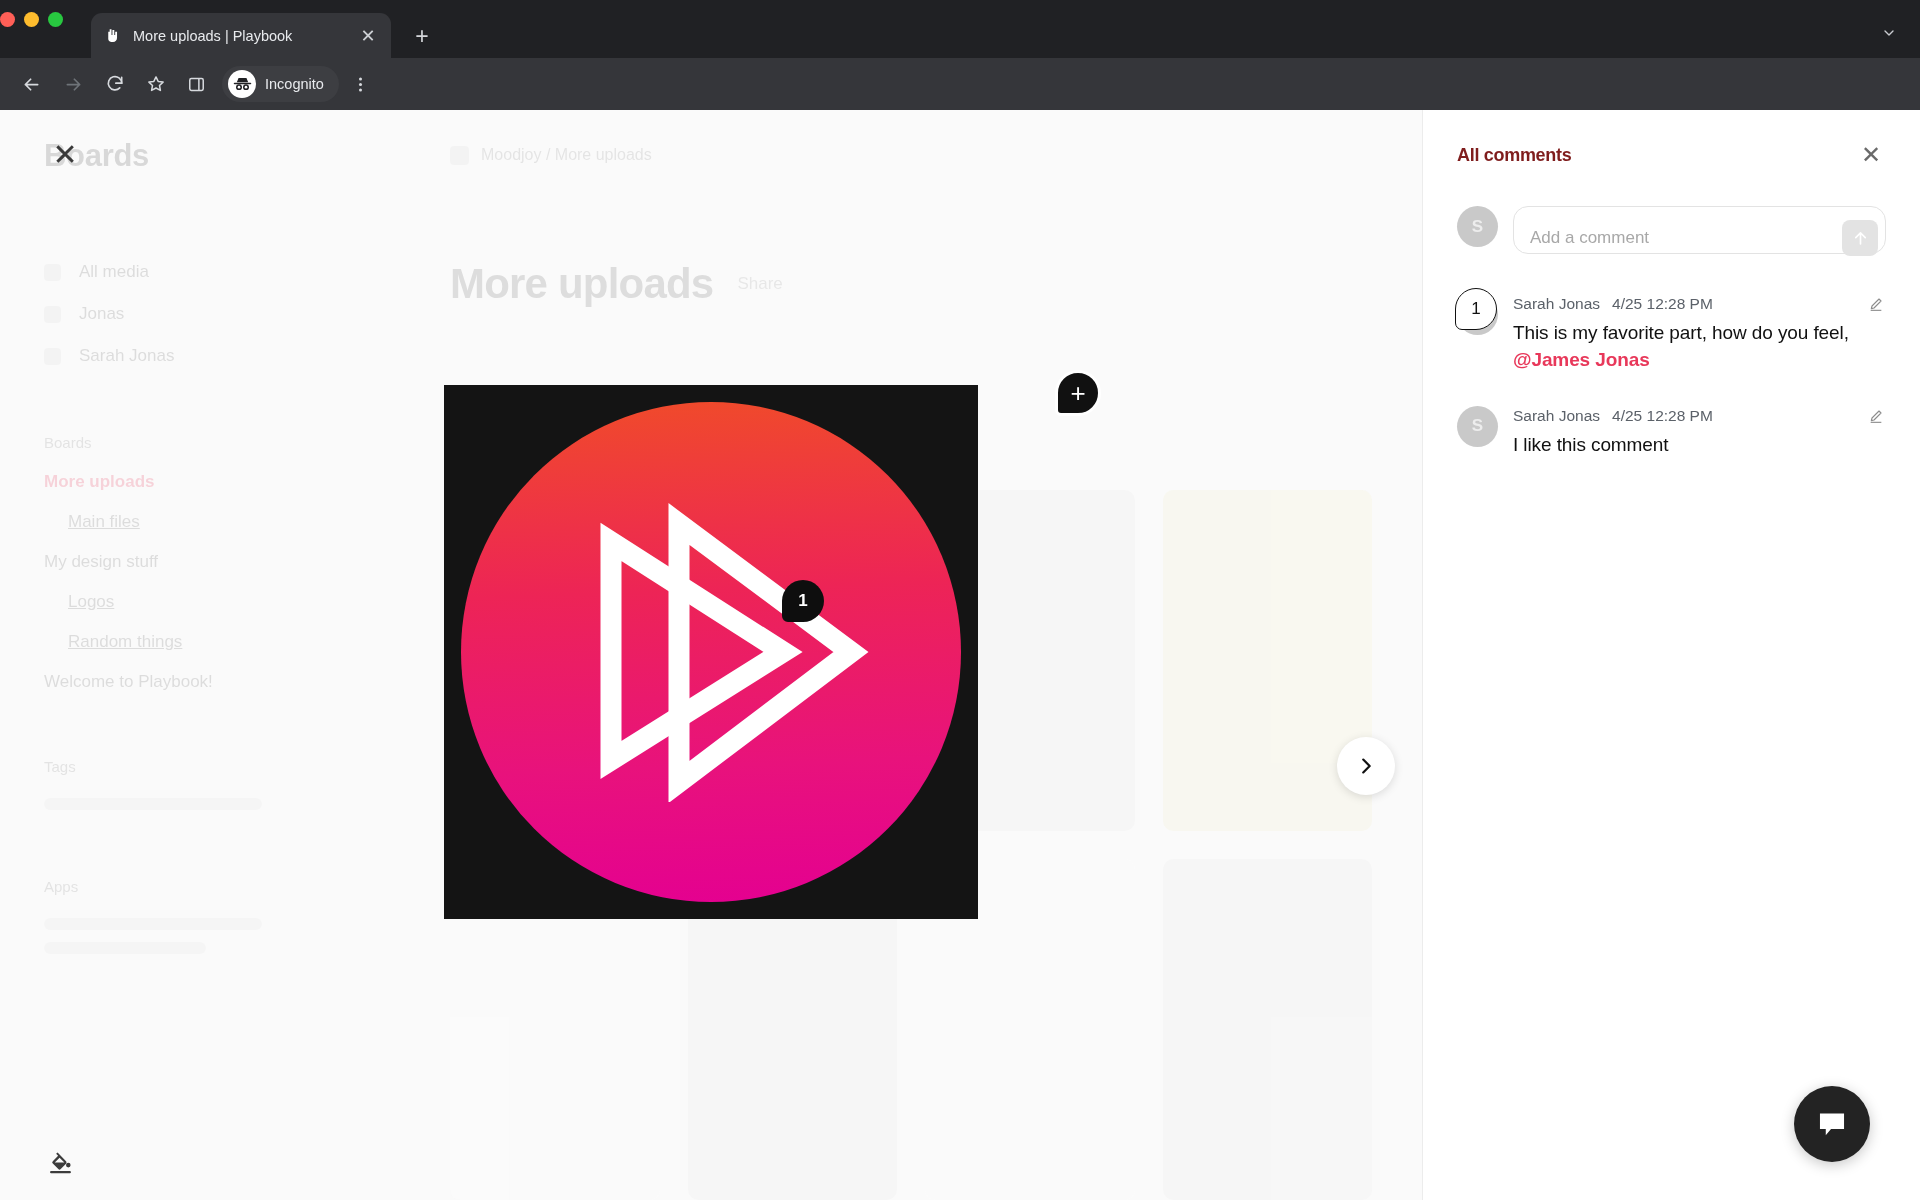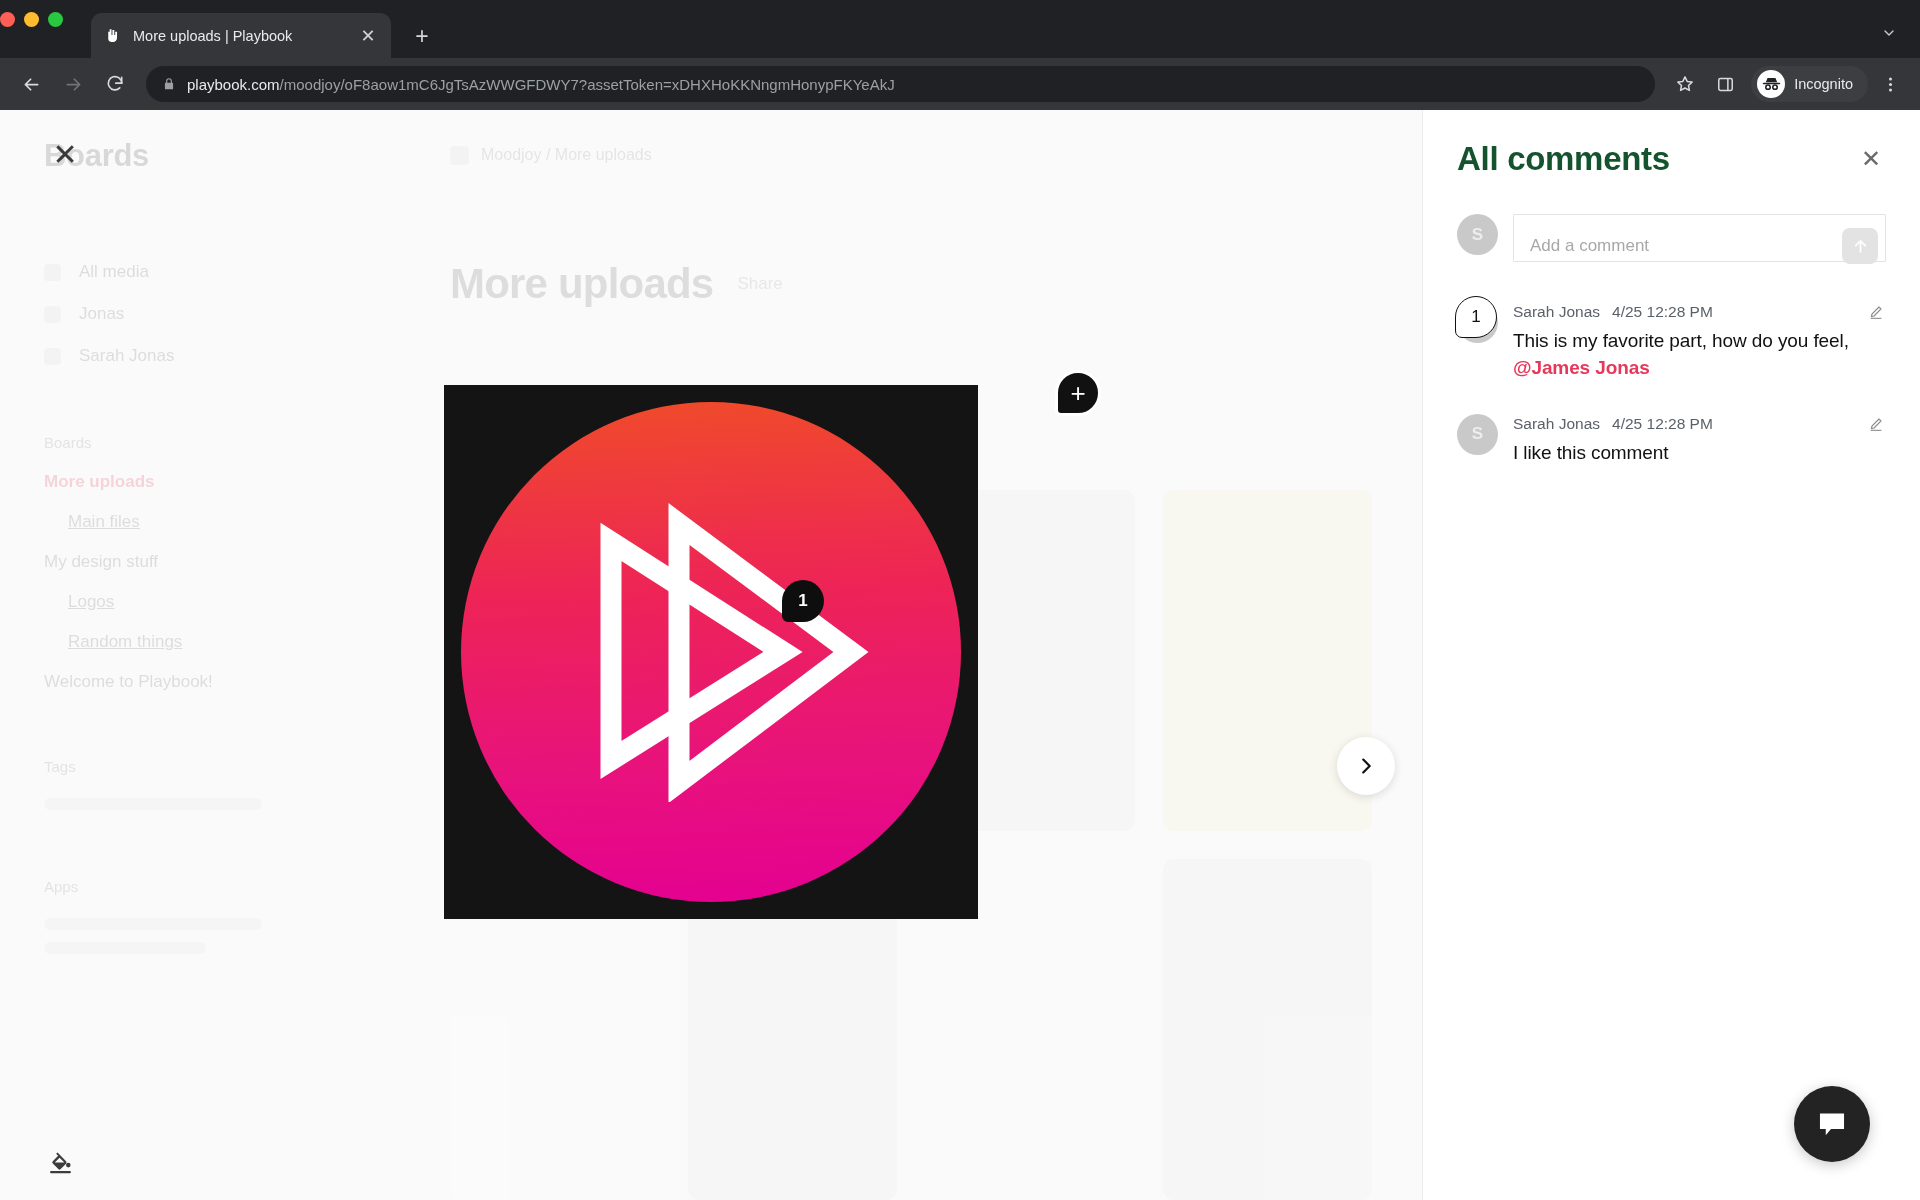--- a/index.html
+++ b/index.html
@@ -217,31 +217,31 @@
   
   .panel {
     position:absolute; right:0; top:0; width:498px; height:1090px;
     background:#ffffff; border-left:1px solid #ececec; z-index:15;
     padding: 30px 34px;
   }
   .panel-head {
     display:flex; align-items:center; justify-content:space-between;
     margin-bottom:36px;
   }
-  .panel-title { font-size:33px; font-weight:700; color:#14532d; letter-spacing:-0.3px; }
+  .panel-title { font-size:18px; font-weight:700; color:#7f1d1d; letter-spacing:-0.3px; }
   .panel-close { width:30px; height:30px; display:flex; align-items:center; justify-content:center; color:#6a6a6a; font-size:24px; font-weight:300; }
 
   .composer { display:flex; align-items:flex-start; gap:15px; margin-bottom:40px; }
   .avatar {
     width:41px; height:41px; border-radius:50%; background:#c9c9c9;
     color:#ededed; font-size:17px; font-weight:600;
     display:flex; align-items:center; justify-content:center; flex:0 0 41px;
   }
   .composer-box {
-    flex:1; height:48px; border:1px solid #e3e3e3; border-radius:1px;
+    flex:1; height:48px; border:1px solid #e3e3e3; border-radius:15px;
     background:#fff; display:flex; align-items:center; padding: 16px 7px 0 16px;
   }
   .composer-input {
     flex:1; border:0; outline:0; background:transparent;
     font-family:"Liberation Sans", sans-serif; font-size:17px; color:#222;
   }
   .composer-input::placeholder { color:#a8a8a8; }
   .send-btn {
     width:36px; height:36px; border-radius:8px; background:#e3e3e3;
     display:flex; align-items:center; justify-content:center; flex:0 0 36px;
@@ -308,28 +308,20 @@
         <path d="M5 12h14M13 6l6 6-6 6" stroke-linecap="round" stroke-linejoin="round"></path>
       </svg>
     </div>
     <div class="nav-btn">
       <svg width="20" height="20" viewBox="0 0 24 24" fill="none" stroke="currentColor" stroke-width="2">
         <path d="M20 11a8 8 0 10-2.3 5.7" stroke-linecap="round"></path>
         <path d="M20 4v7h-7" stroke-linecap="round" stroke-linejoin="round"></path>
       </svg>
     </div>
 
-    <div class="omnibox">
-      <span style="display:flex;">
-        <svg width="14" height="14" viewBox="0 0 24 24" fill="#9aa0a6">
-          <path d="M12 2a5 5 0 00-5 5v3H6a1 1 0 00-1 1v9a1 1 0 001 1h12a1 1 0 001-1v-9a1 1 0 00-1-1h-1V7a5 5 0 00-5-5zm0 2a3 3 0 013 3v3H9V7a3 3 0 013-3z"></path>
-        </svg>
-      </span>
-      <span class="omnibox-url"><span class="host">playbook.com</span><span>/moodjoy/oF8aow1mC6JgTsAzWWGFDWY7?assetToken=xDHXHoKKNngmHonypFKYeAkJ</span></span>
-    </div>
 
     <div class="tool-icon">
       <svg width="20" height="20" viewBox="0 0 24 24" fill="none" stroke="currentColor" stroke-width="1.8">
         <path d="M12 3.5l2.6 5.4 5.9.8-4.3 4.1 1.1 5.9-5.3-2.9-5.3 2.9 1.1-5.9L3.5 9.7l5.9-.8z" stroke-linejoin="round"></path>
       </svg>
     </div>
     <div class="tool-icon">
       <svg width="19" height="19" viewBox="0 0 24 24" fill="none" stroke="currentColor" stroke-width="1.9">
         <rect x="3.5" y="4.5" width="17" height="15" rx="2"></rect>
         <path d="M15 4.5v15"></path>

